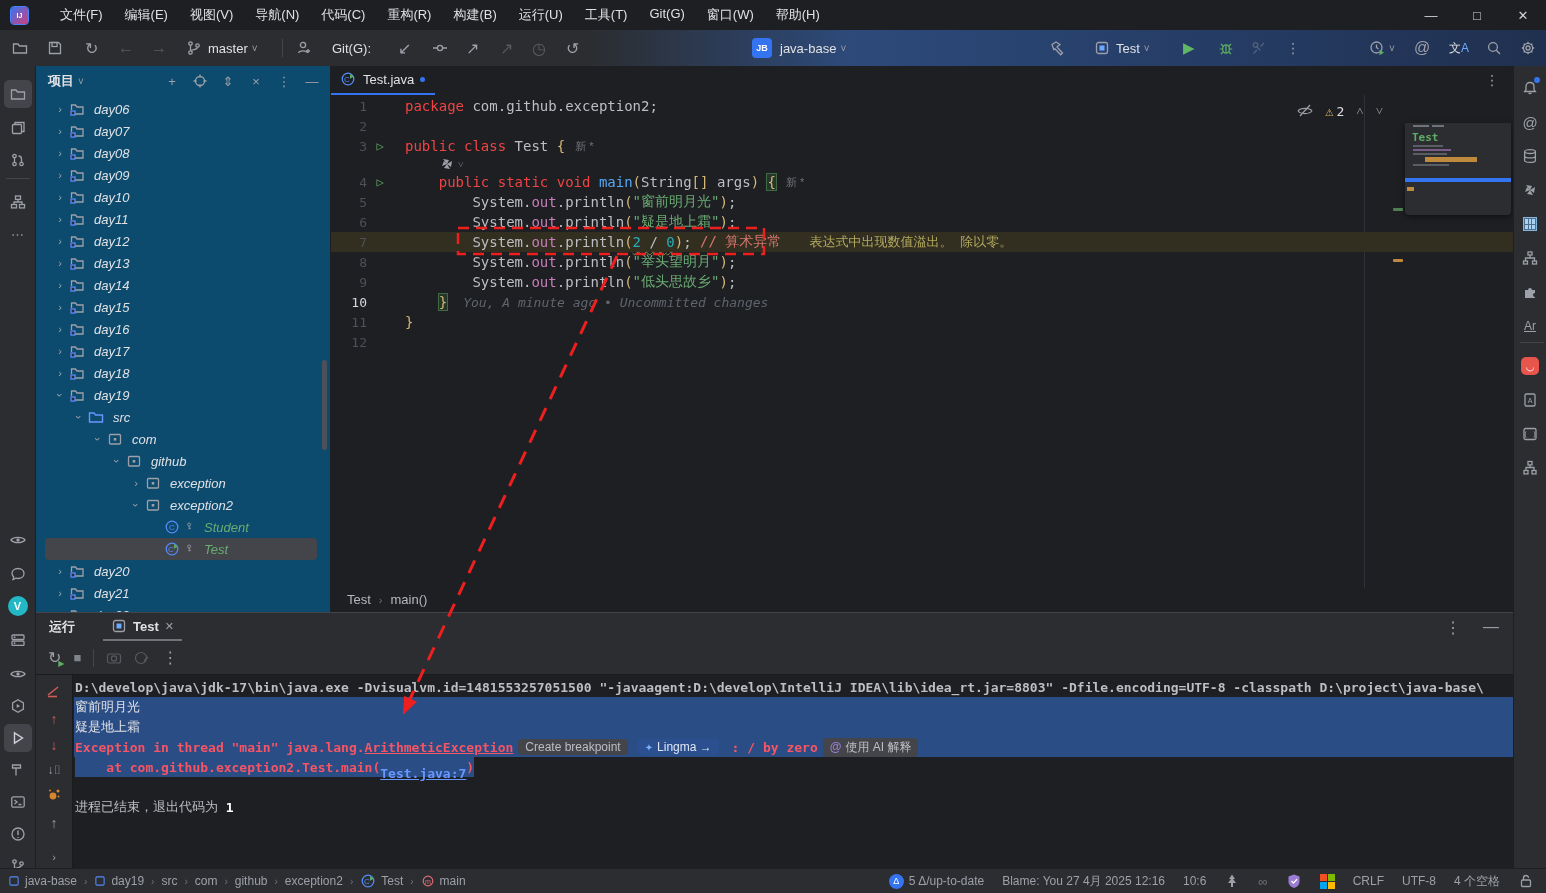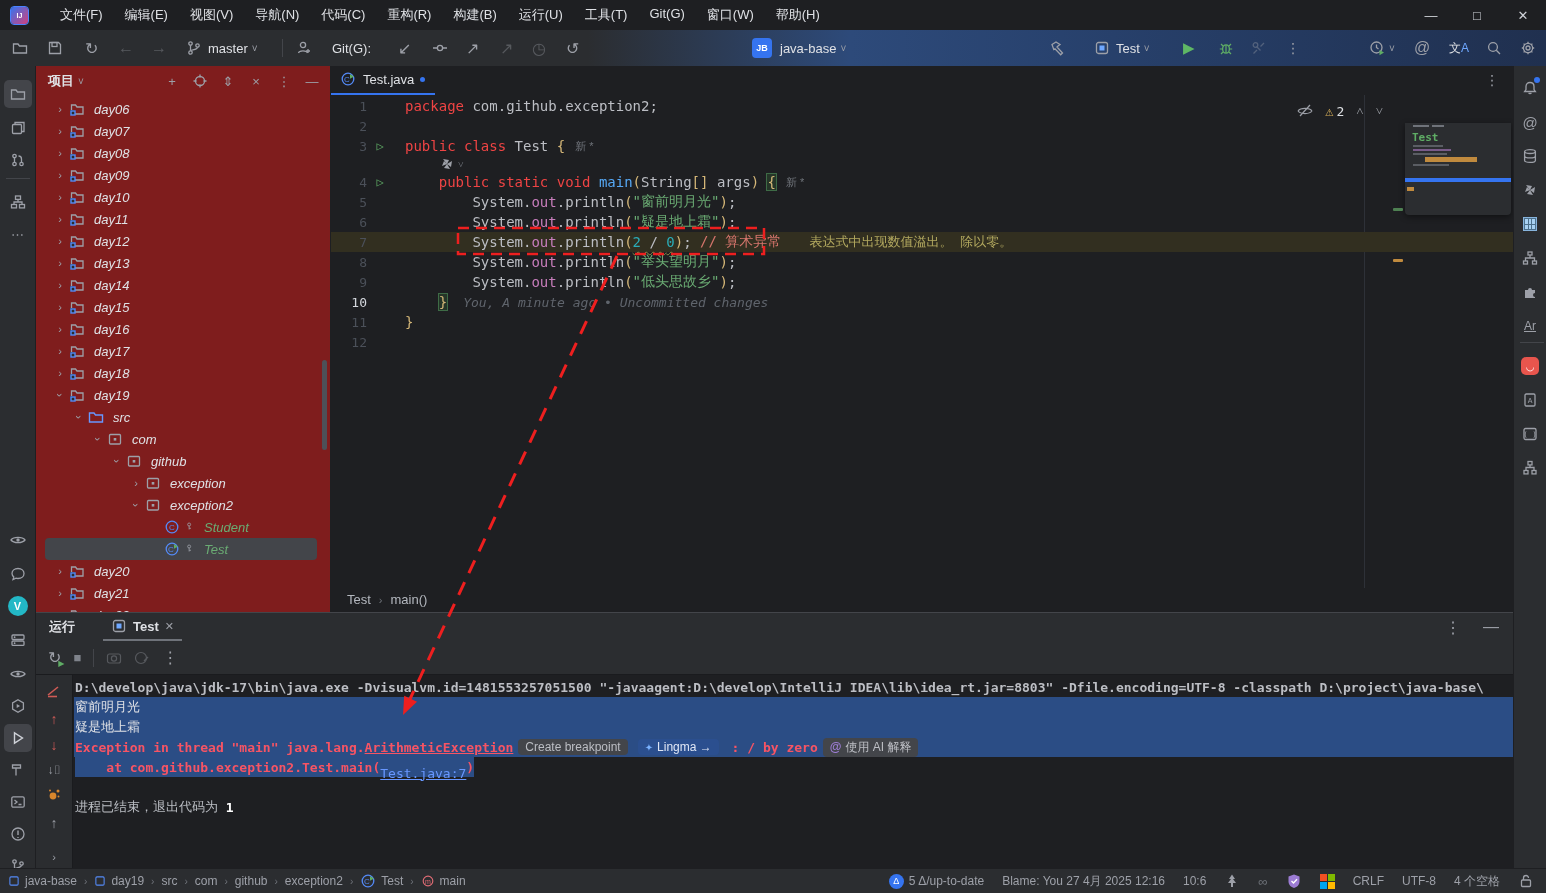--- a/index.html
+++ b/index.html
@@ -43,21 +43,21 @@
   .vbadge { width:20px; height:20px; border-radius:50%; background:#23b8c6; color:#fff; font-size:11px; font-weight:bold;
     display:flex; align-items:center; justify-content:center; }
   .redbadge { width:18px; height:18px; border-radius:5px; background:#e8554d; color:#fff; font-size:10px;
     display:flex; align-items:center; justify-content:center; }
   .tblicon { width:14px; height:14px; background:#4c708c; border:1px solid #87b4dd; display:grid;
     grid-template-columns:1fr 1fr 1fr; gap:1px; padding:1px; }
   .tblicon i { background:#a8d1f2; }
   .belldot { position:absolute; right:4px; top:3px; width:6px; height:6px; border-radius:50%; background:#3574f0; }
 
   
-  .project { left:36px; top:66px; width:294px; height:546px; background:#7f1d1d; overflow:hidden; }
+  .project { left:36px; top:66px; width:294px; height:546px; background:#0c4a6e; overflow:hidden; }
   .proj-head { height:30px; display:flex; align-items:center; padding:0 6px 0 12px; }
   .proj-title { font-size:13px; font-weight:bold; color:#dfe1e5; }
   .proj-tools { margin-left:auto; display:flex; gap:4px; }
   .proj-tools .ic { width:24px; height:24px; font-size:13px; border-radius:4px; }
   .tree { position:relative; margin-top:2px; }
   .tree-row { position:relative; height:22px; display:flex; align-items:center; font-size:13px; color:#dfe1e5; }
   .tree-sel { position:absolute; left:9px; right:13px; top:0; height:22px; background:#43454a; border-radius:4px; }
   .tr-chev { width:16px; text-align:center; color:#9da0a8; font-size:11px; flex:none; }
   .tr-chev.open { transform:rotate(90deg); }
   .tr-ico { width:18px; flex:none; display:flex; justify-content:center; position:relative; z-index:1; }
@@ -120,21 +120,21 @@
   .con-body { position:absolute; left:38px; top:0; right:0; height:194px;
     font-family:"DejaVu Sans Mono",monospace; font-size:13px; }
   .con-line { position:absolute; left:0; right:0; height:20px; display:flex; align-items:center; white-space:pre; padding-left:1px; }
   .con-line.sel { background:#2b4d85; }
   .con-line.selfit { background:transparent; }
   .selfit .fitwrap { background:#2b4d85; display:inline-flex; align-items:center; height:20px; }
   .cs-cmd { color:#bcbec4; font-weight:bold; }
   .cs-out { color:#dfe1e5; }
   .cs-err { color:#f75464; font-weight:bold; }
   .cs-errlink { color:#f75464; font-weight:bold; text-decoration:underline; }
-  .cs-link { color:#6897ff; font-weight:normal; text-decoration:underline;margin-top:12px; }
+  .cs-link { color:#6897ff; font-weight:bold; text-decoration:underline;margin-top:12px; }
   .cs-exit { color:#bbbec4; }
   .cs-exitcode { color:#ffffff; font-weight:bold; }
   .chip { display:inline-flex; align-items:center; gap:4px; background:#43454a; color:#bcbec4; border-radius:4px;
     padding:1px 7px; margin:0 5px; font-family:"Liberation Sans",sans-serif; font-size:12px; font-weight:normal; }
   .chip-blue { background:#2b4f8f; color:#dfe6f5; }
   .chip .at { color:#9c7cd4; font-weight:bold; }
   .chip .lg { color:#7ab2ff; font-size:10px; }
 
   
   .statusbar { left:0; top:868px; width:1546px; height:25px; background:#2b2d30; border-top:1px solid #1e1f22;

